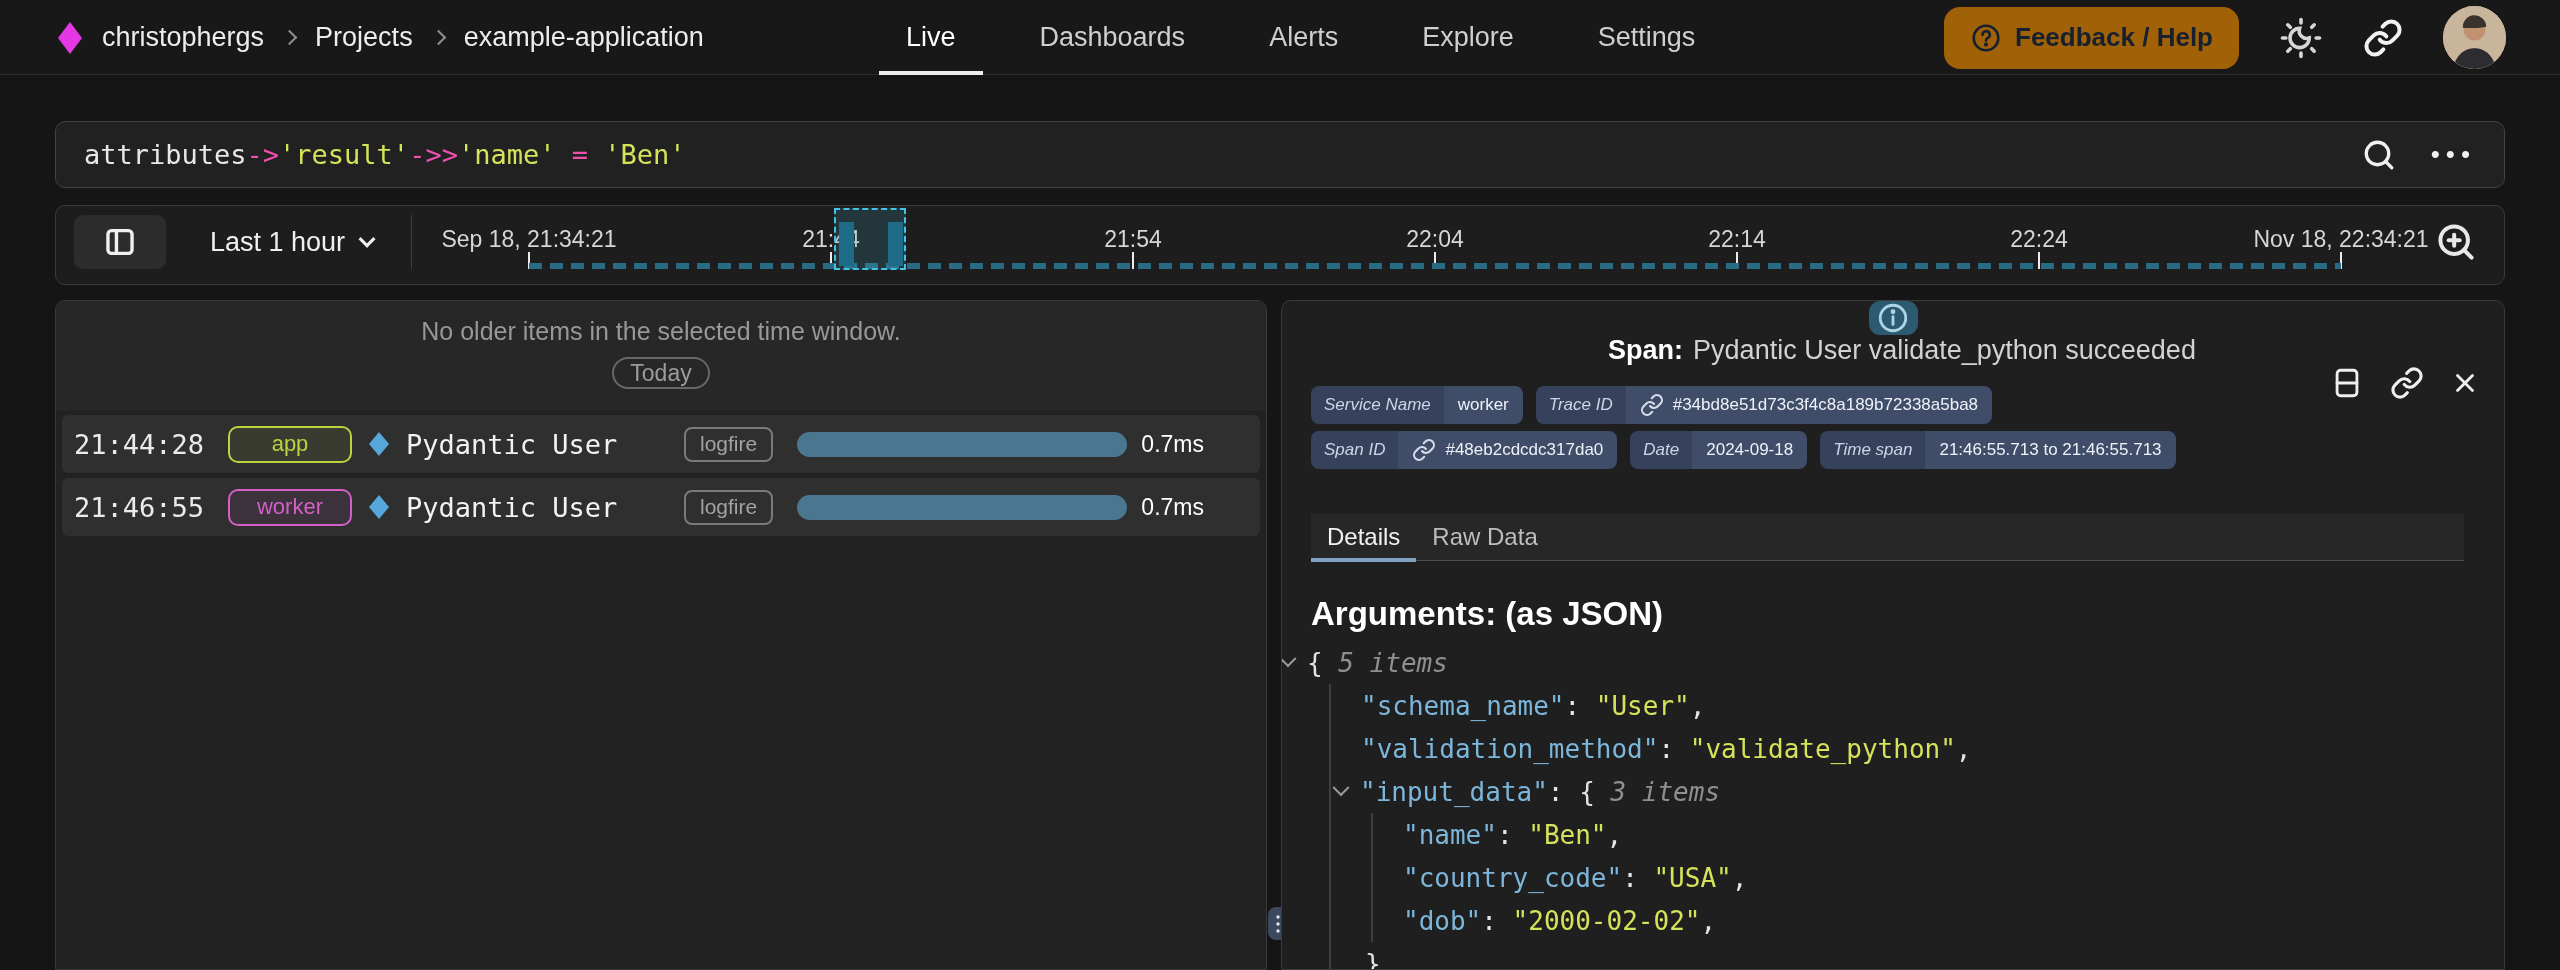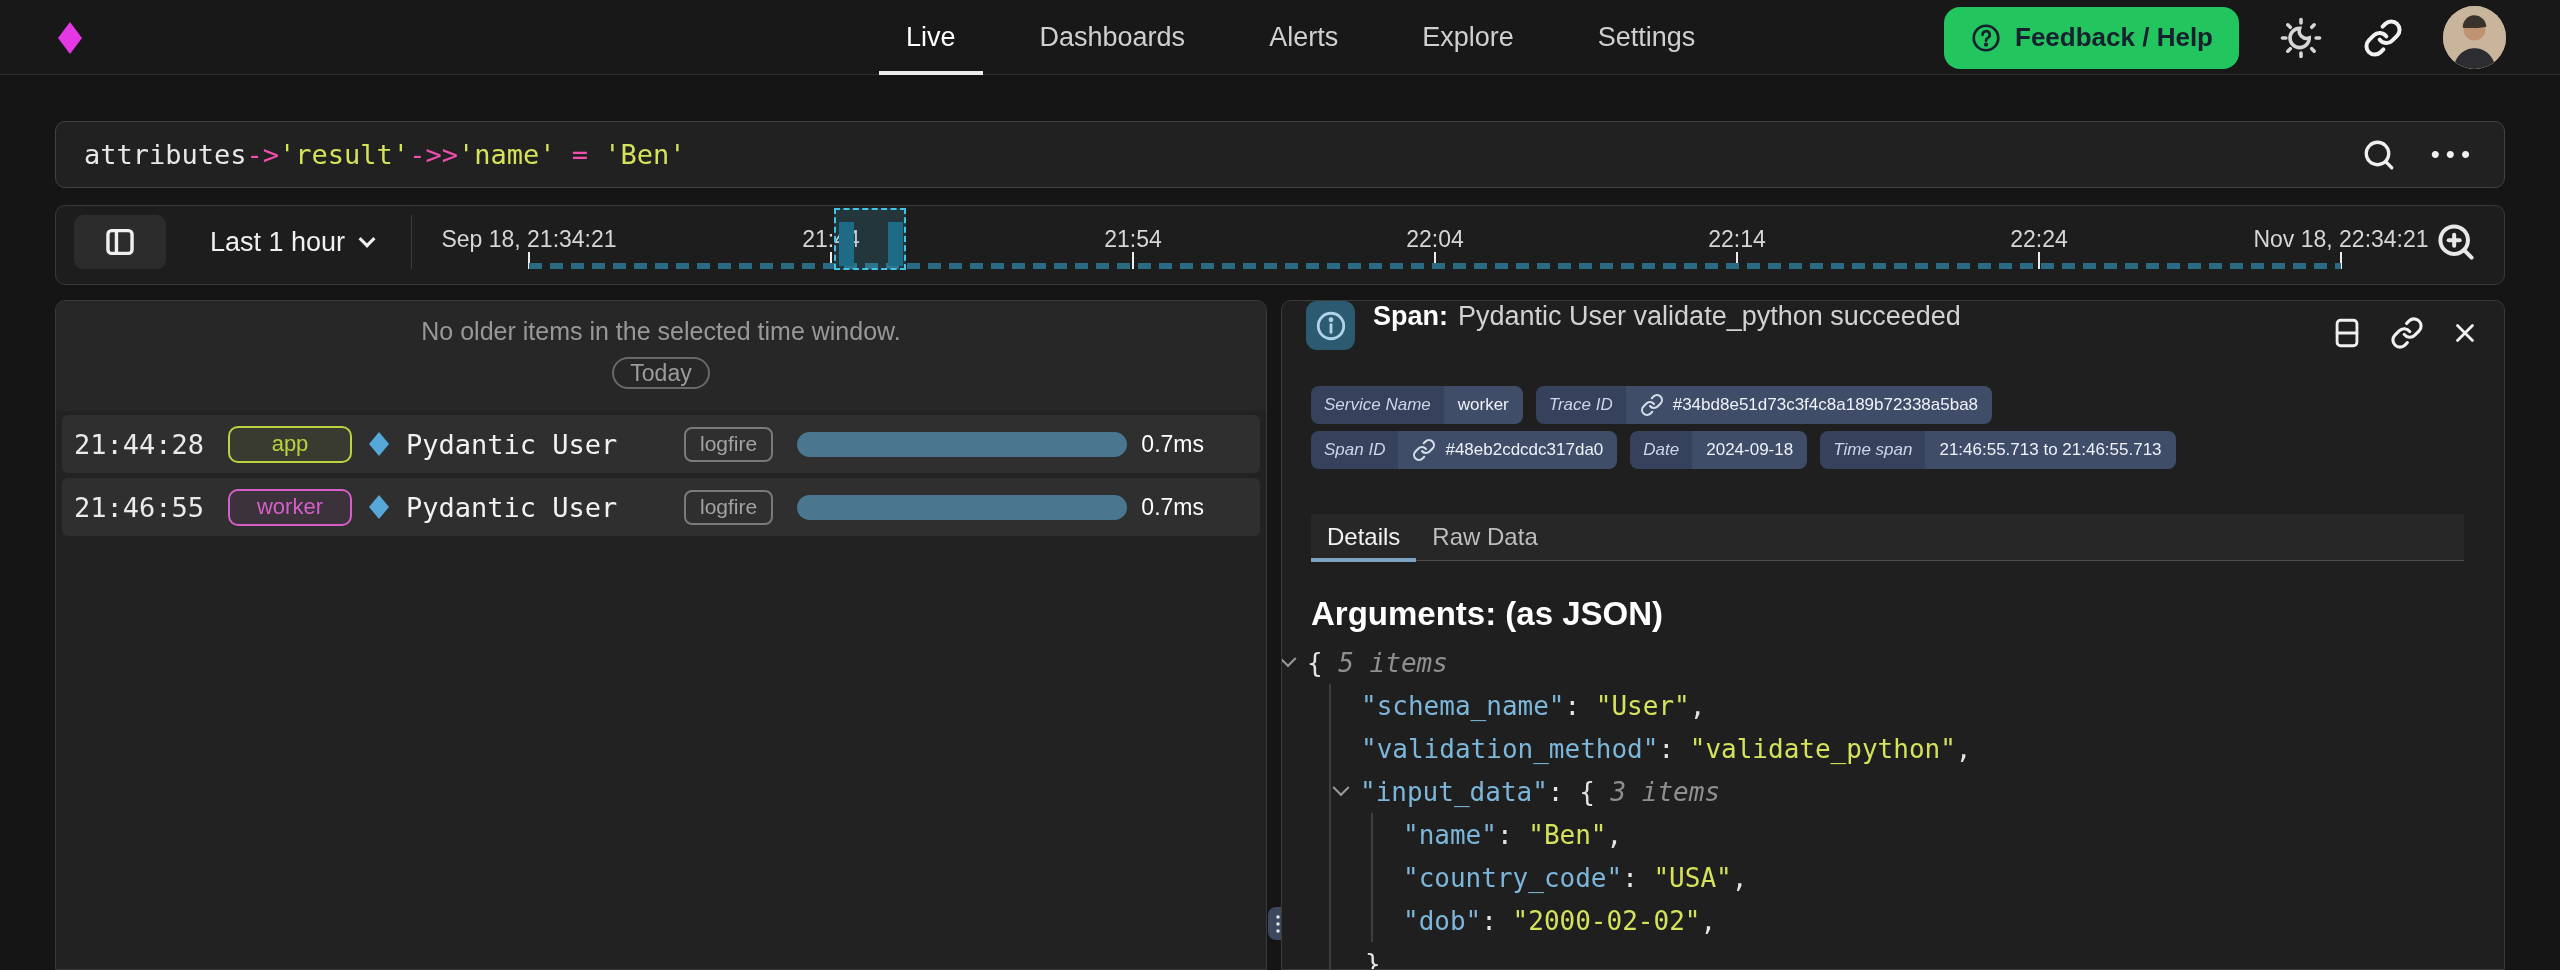--- a/index.html
+++ b/index.html
@@ -18,21 +18,21 @@
   .logo { margin-right:20px; }
   .crumbs { display:flex; align-items:center; font-size:27px; color:#ededed; }
   .crumb { cursor:default; }
   .crumb-sep { width:11px; height:11px; border-top:2.5px solid #8f8f8f; border-right:2.5px solid #8f8f8f;
     transform:rotate(45deg); margin:0 20px; }
   .nav-tabs { position:absolute; left:879px; top:0; height:75px; display:flex; gap:30px; }
   .nav-tab { position:relative; display:flex; align-items:center; padding:0 27px; font-size:27px; color:#cfcfcf; }
   .nav-tab.active { color:#ffffff; }
   .nav-tab.active::after { content:""; position:absolute; left:0; right:0; bottom:0; height:4px; background:#ededed; }
   .nav-right { position:absolute; right:54px; top:0; height:75px; display:flex; align-items:center; gap:40px; }
-  .feedback-btn { height:62px; background:#22c55e; border-radius:16px; display:flex; align-items:center;
+  .feedback-btn { height:62px; background:#a16207; border-radius:16px; display:flex; align-items:center;
     gap:13px; padding:0 26px; color:#16202e; font-size:26px; font-weight:700; }
   .avatar { width:63px; height:63px; border-radius:50%; overflow:hidden; background:#c8b49a; }
 
   
   .querybar { position:absolute; left:55px; top:121px; width:2450px; height:67px;
     background:#212121; border:1px solid #424242; border-radius:10px;
     display:flex; align-items:center; padding:0 28px;
     font-family:"DejaVu Sans Mono", monospace; font-size:27px; }
   .tok-plain { color:#e8e8e8; } .tok-op { color:#f04fb0; } .tok-str { color:#d6e35a; }
   .tok-key { color:#7cb6da; } .tok-punct { color:#e4e4e4; }
@@ -85,21 +85,21 @@
   .badge-tag { height:35px; padding:0 14px; margin-left:18px; border:2px solid #7a7a7a; border-radius:8px;
     color:#a2a2a2; font-size:21px; display:flex; align-items:center; }
   .lrow-bar { margin-left:24px; width:330px; height:25px; background:#4a768f; border-radius:13px; }
   .lrow-dur { margin-left:auto; margin-right:44px; font-size:23px; color:#ffffff; }
 
   .divider-handle { position:absolute; left:1268px; top:907px; width:26px; height:33px;
     background:#3c485d; border-radius:8px; display:flex; align-items:center; justify-content:center; }
 
   .right-panel { position:absolute; left:1281px; top:300px; width:1224px; height:670px;
     background:#1f1f1f; border:1px solid #3a3a3a; border-radius:10px 10px 0 0; overflow:hidden; }
-  .rp-header { height:64px; display:flex; padding:0 24px; }
+  .rp-header { height:64px; display:flex; align-items:center; padding:0 24px;flex-direction:column; }
   .info-chip { width:49px; height:49px; border-radius:11px; background:#2c5a70;
     display:flex; align-items:center; justify-content:center; }
   .rp-title { margin-left:18px; font-size:27px; color:#d2d2d2; white-space:nowrap; }
   .rp-title b { color:#ffffff; font-weight:700; margin-right:10px; }
   .rp-hicons { margin-left:auto; display:flex; align-items:center; gap:26px; }
   .rp-badges { padding-left:29px; margin-top:21px; }
   .rp-badge-row { display:flex; gap:13px; margin-bottom:7px; }
   .pill { display:inline-flex; height:38px; border-radius:8px; overflow:hidden; font-size:17px; }
   .pill-label { background:#36425c; color:#ccd5e6; font-style:italic; display:flex; align-items:center; padding:0 13px; }
   .pill-value { background:#3f4d69; color:#eef2f8; display:flex; align-items:center; padding:0 14px; gap:9px; }
@@ -118,20 +118,27 @@
   .icon-stroke { stroke:#f0f0f0; stroke-width:2.2; fill:none; stroke-linecap:round; stroke-linejoin:round; }
 </style>
 </head>
 <body>
 
 <div class="topnav">
   <div class="nav-left">
     <svg class="logo" width="24" height="32" viewBox="0 0 24 32">
       <polygon points="12,0 24,16 12,32 0,16" fill="#e438e4"></polygon>
     </svg>
+    <div class="crumbs" id="crumbs">
+        <span class="crumb">christophergs</span>
+        <span class="crumb-sep"></span>
+        <span class="crumb">Projects</span>
+        <span class="crumb-sep"></span>
+        <span class="crumb">example-application</span>
+      </div>
   </div>
   <div class="nav-tabs" id="nav-tabs">
       <div class="nav-tab active">Live</div>
       <div class="nav-tab">Dashboards</div>
       <div class="nav-tab">Alerts</div>
       <div class="nav-tab">Explore</div>
       <div class="nav-tab">Settings</div>
     </div>
   <div class="nav-right">
     <div class="feedback-btn">

